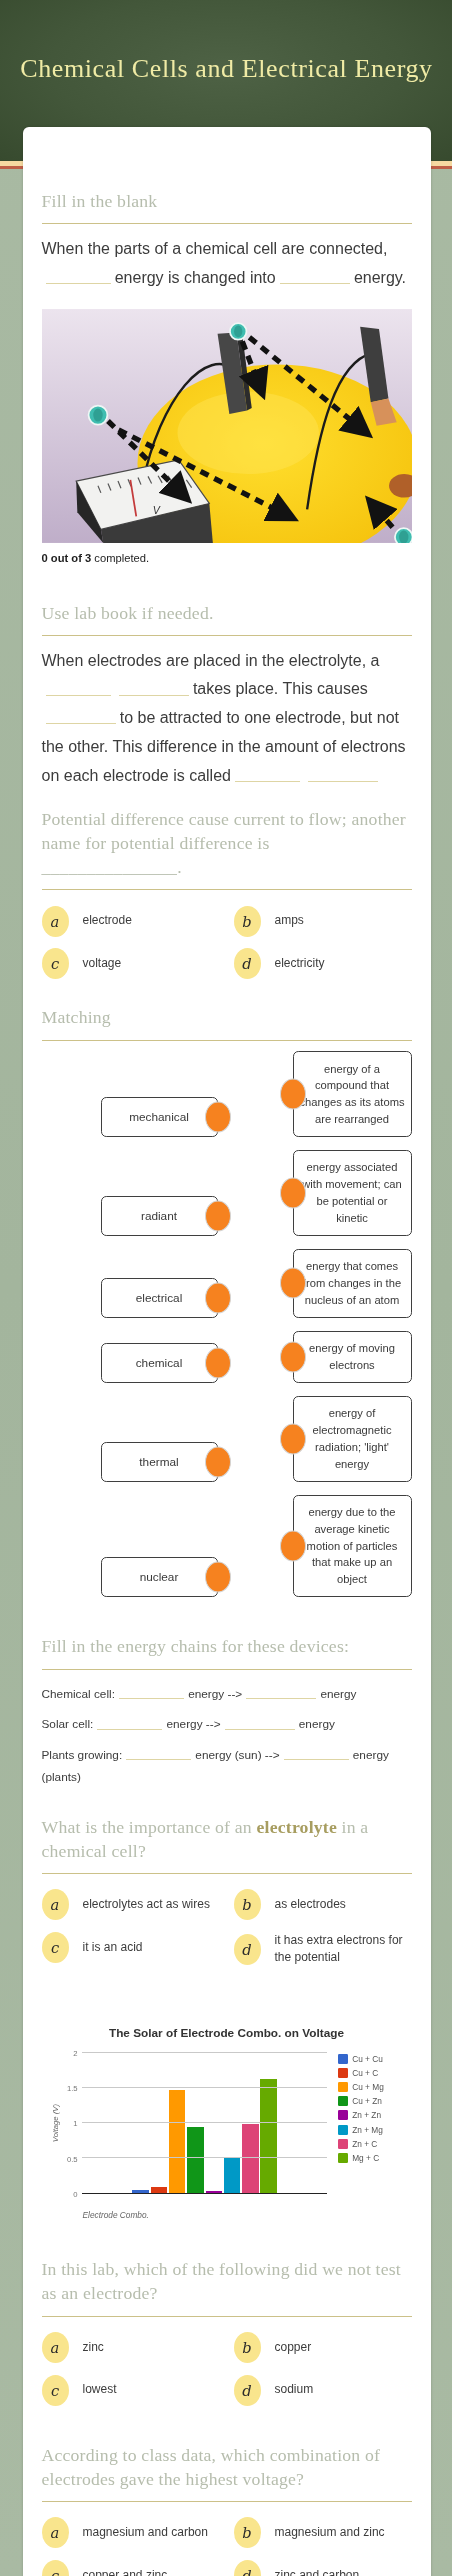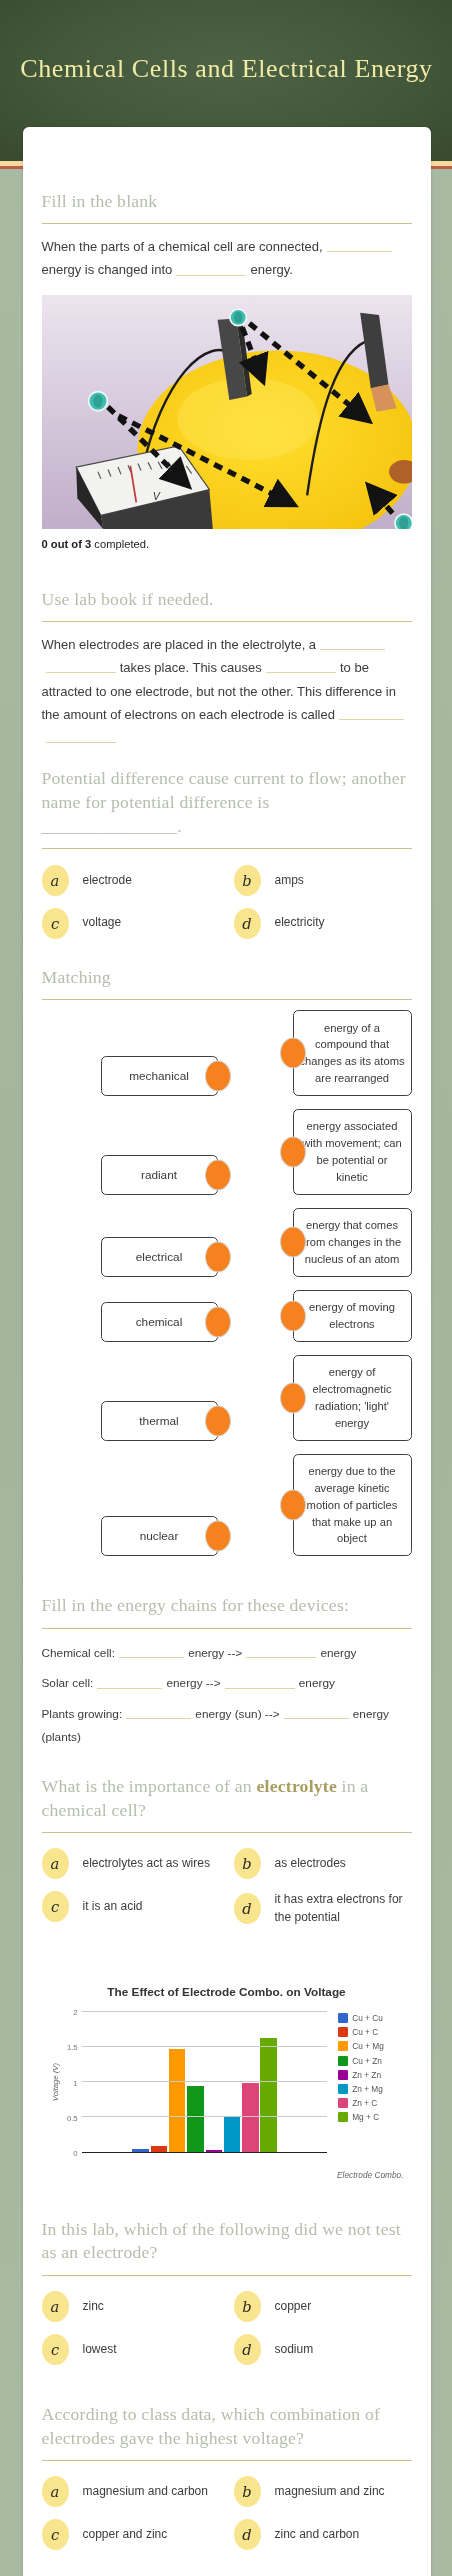--- a/index.html
+++ b/index.html
@@ -15,21 +15,21 @@
   .stripe1{height:5.3px;background:#f6d9a1;}
   .stripe2{height:2.9px;background:#bf5f47;}
   
   .card{width:408px;margin:-42px auto 0;background:#ffffff;border-radius:5.9px;
         box-shadow:0 0.6px 2.9px rgba(0,0,0,.18);position:relative;z-index:2;
         padding:63px 19px 23.6px;box-sizing:border-box;}
   h2.sec-h{font-family:"Liberation Serif",serif;font-weight:normal;margin:0;
            font-size:17.7px;line-height:1.35;color:#b6bdad;letter-spacing:0.2px;}
   .sec-h b{color:#a79d60;font-weight:bold;}
   .rule{border:none;border-top:0.6px solid #ccc189;margin:9.4px 0 0 0;}
-  .para{font-size:13px;line-height:1.8;color:#3c3c3c;margin-top:10.6px;}
+  .para{font-size:16px;line-height:1.8;color:#3c3c3c;margin-top:10.6px;}
   .blank{display:inline-block;width:65px;height:10.6px;border-bottom:0.6px solid #ded5a4;
          vertical-align:-1.2px;margin:0 4.1px;}
   .blank.w2{width:70px;}
   
   .illus{margin-top:11.8px;}
   
   .progress{margin-top:7px;font-size:11.2px;color:#1e1e1e;}
   .progress b{font-weight:bold;}
   
   .mt-xl{margin-top:38px;} .mt-lg{margin-top:27px;} .mt-md{margin-top:17.7px;}
@@ -68,21 +68,21 @@
   .ytick{position:absolute;right:4.7px;transform:translateY(50%);font-size:7.7px;color:#777;}
   .plot{flex:1;position:relative;height:140px;border-bottom:1.2px solid #222;}
   .gridline{position:absolute;left:0;right:0;height:0.6px;background:#c9c9c9;}
   .bars{position:absolute;left:0;right:0;top:0;bottom:0;display:flex;align-items:flex-end;
         justify-content:center;gap:1.8px;}
   .bar{width:16.5px;}
   .legend{width:66px;padding-left:10.6px;padding-top:1.2px;}
   .legend-row{display:flex;gap:4.7px;margin-bottom:4.1px;}
   .swatch{width:10px;height:10px;border-radius:1.2px;flex:0 0 10px;}
   .legend-label{font-size:8.3px;color:#555;white-space:nowrap;}
-  .xlab{margin:16.5px 0 0 33px;text-align:right;font-style:italic;font-size:8.3px;color:#666;}
+  .xlab{margin:16.5px 0 0 33px;text-align:left;font-style:italic;font-size:8.3px;color:#666;}
 </style>
 </head>
 <body>
 
 <div class="page">
 
   <div class="chalkboard">
     <h1 class="hdr-title">Chemical Cells and Electrical Energy</h1>
   </div>
   <div class="stripe1"></div>
@@ -286,21 +286,21 @@
             <span class="opt-label">it is an acid</span>
           </div>
         <div class="option">
             <span class="badge">d</span>
             <span class="opt-label">it has extra electrons for the potential</span>
           </div>
       </div>
     </section>
 
     <div class="chart">
-      <p class="chart-title">The Effect of Electrode Combo. on Voltage</p>
+      <p class="chart-title">The Solar of Electrode Combo. on Voltage</p>
       <div class="chart-mid">
         <div class="ylab">
             <span>Voltage (V)</span>
           </div>
         <div class="yticks">
             <div class="ytick" style="bottom: 0%;">0</div>
             <div class="ytick" style="bottom: 25%;">0.5</div>
             <div class="ytick" style="bottom: 50%;">1</div>
             <div class="ytick" style="bottom: 75%;">1.5</div>
             <div class="ytick" style="bottom: 100%;">2</div>

